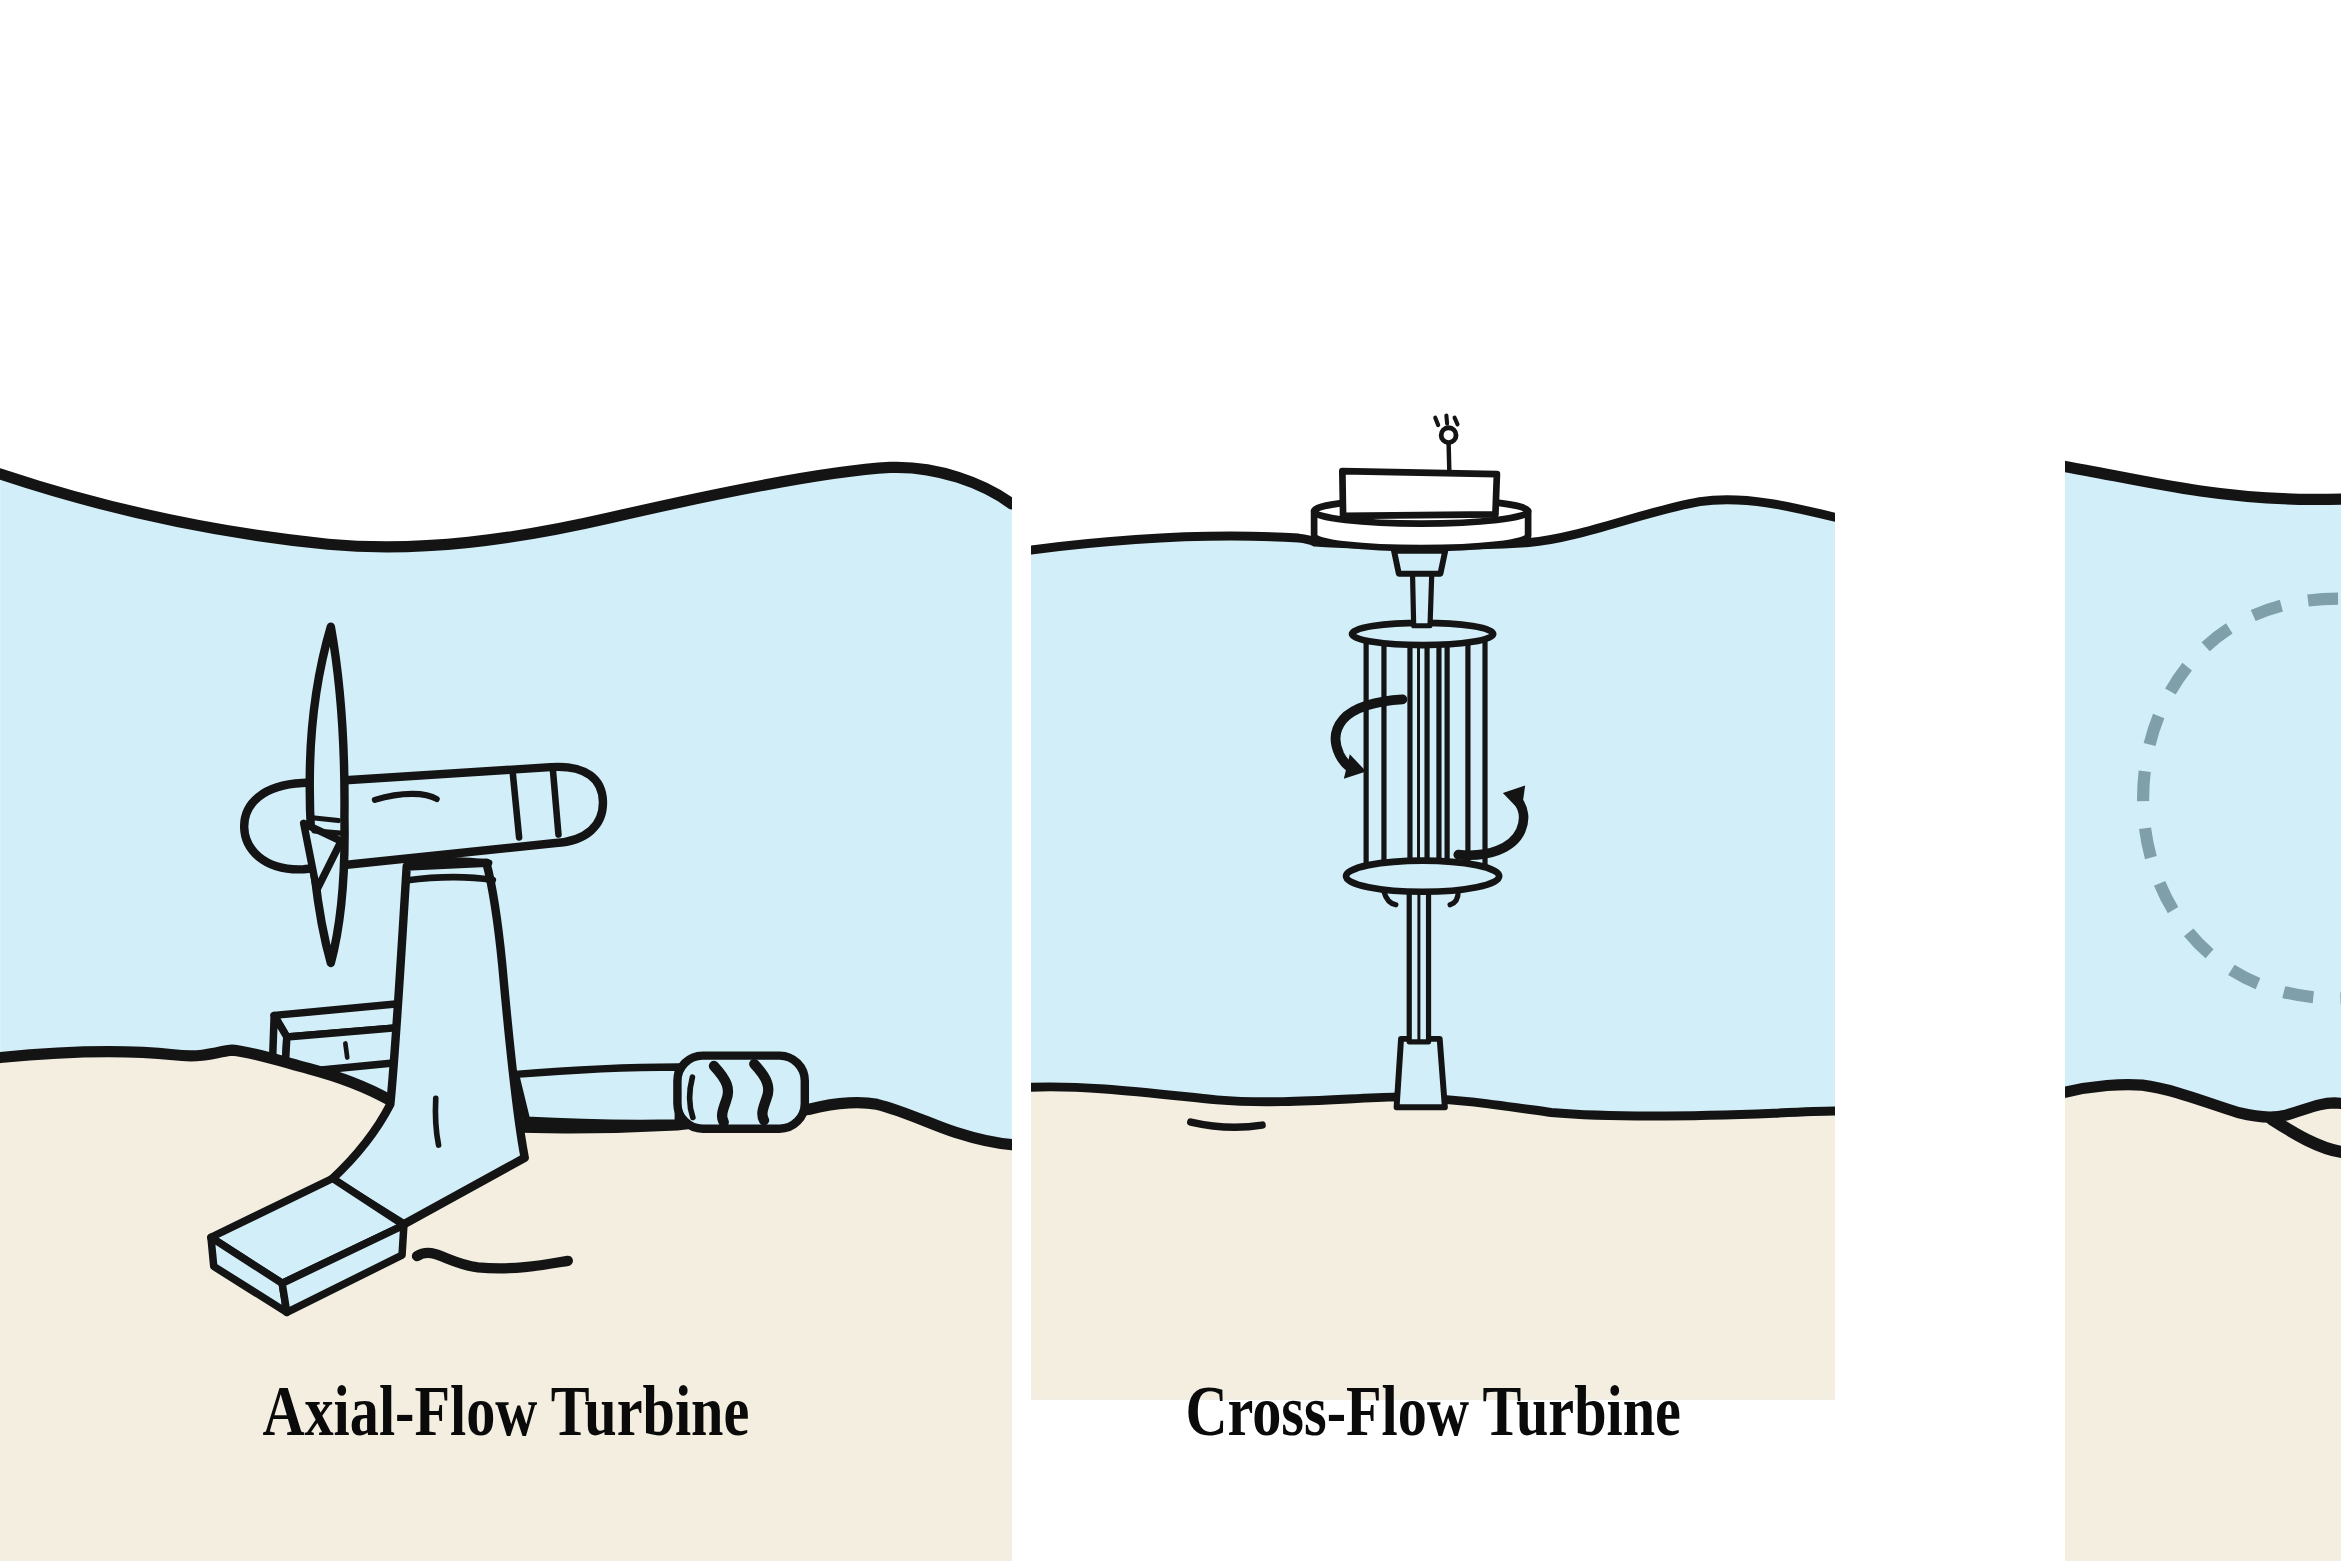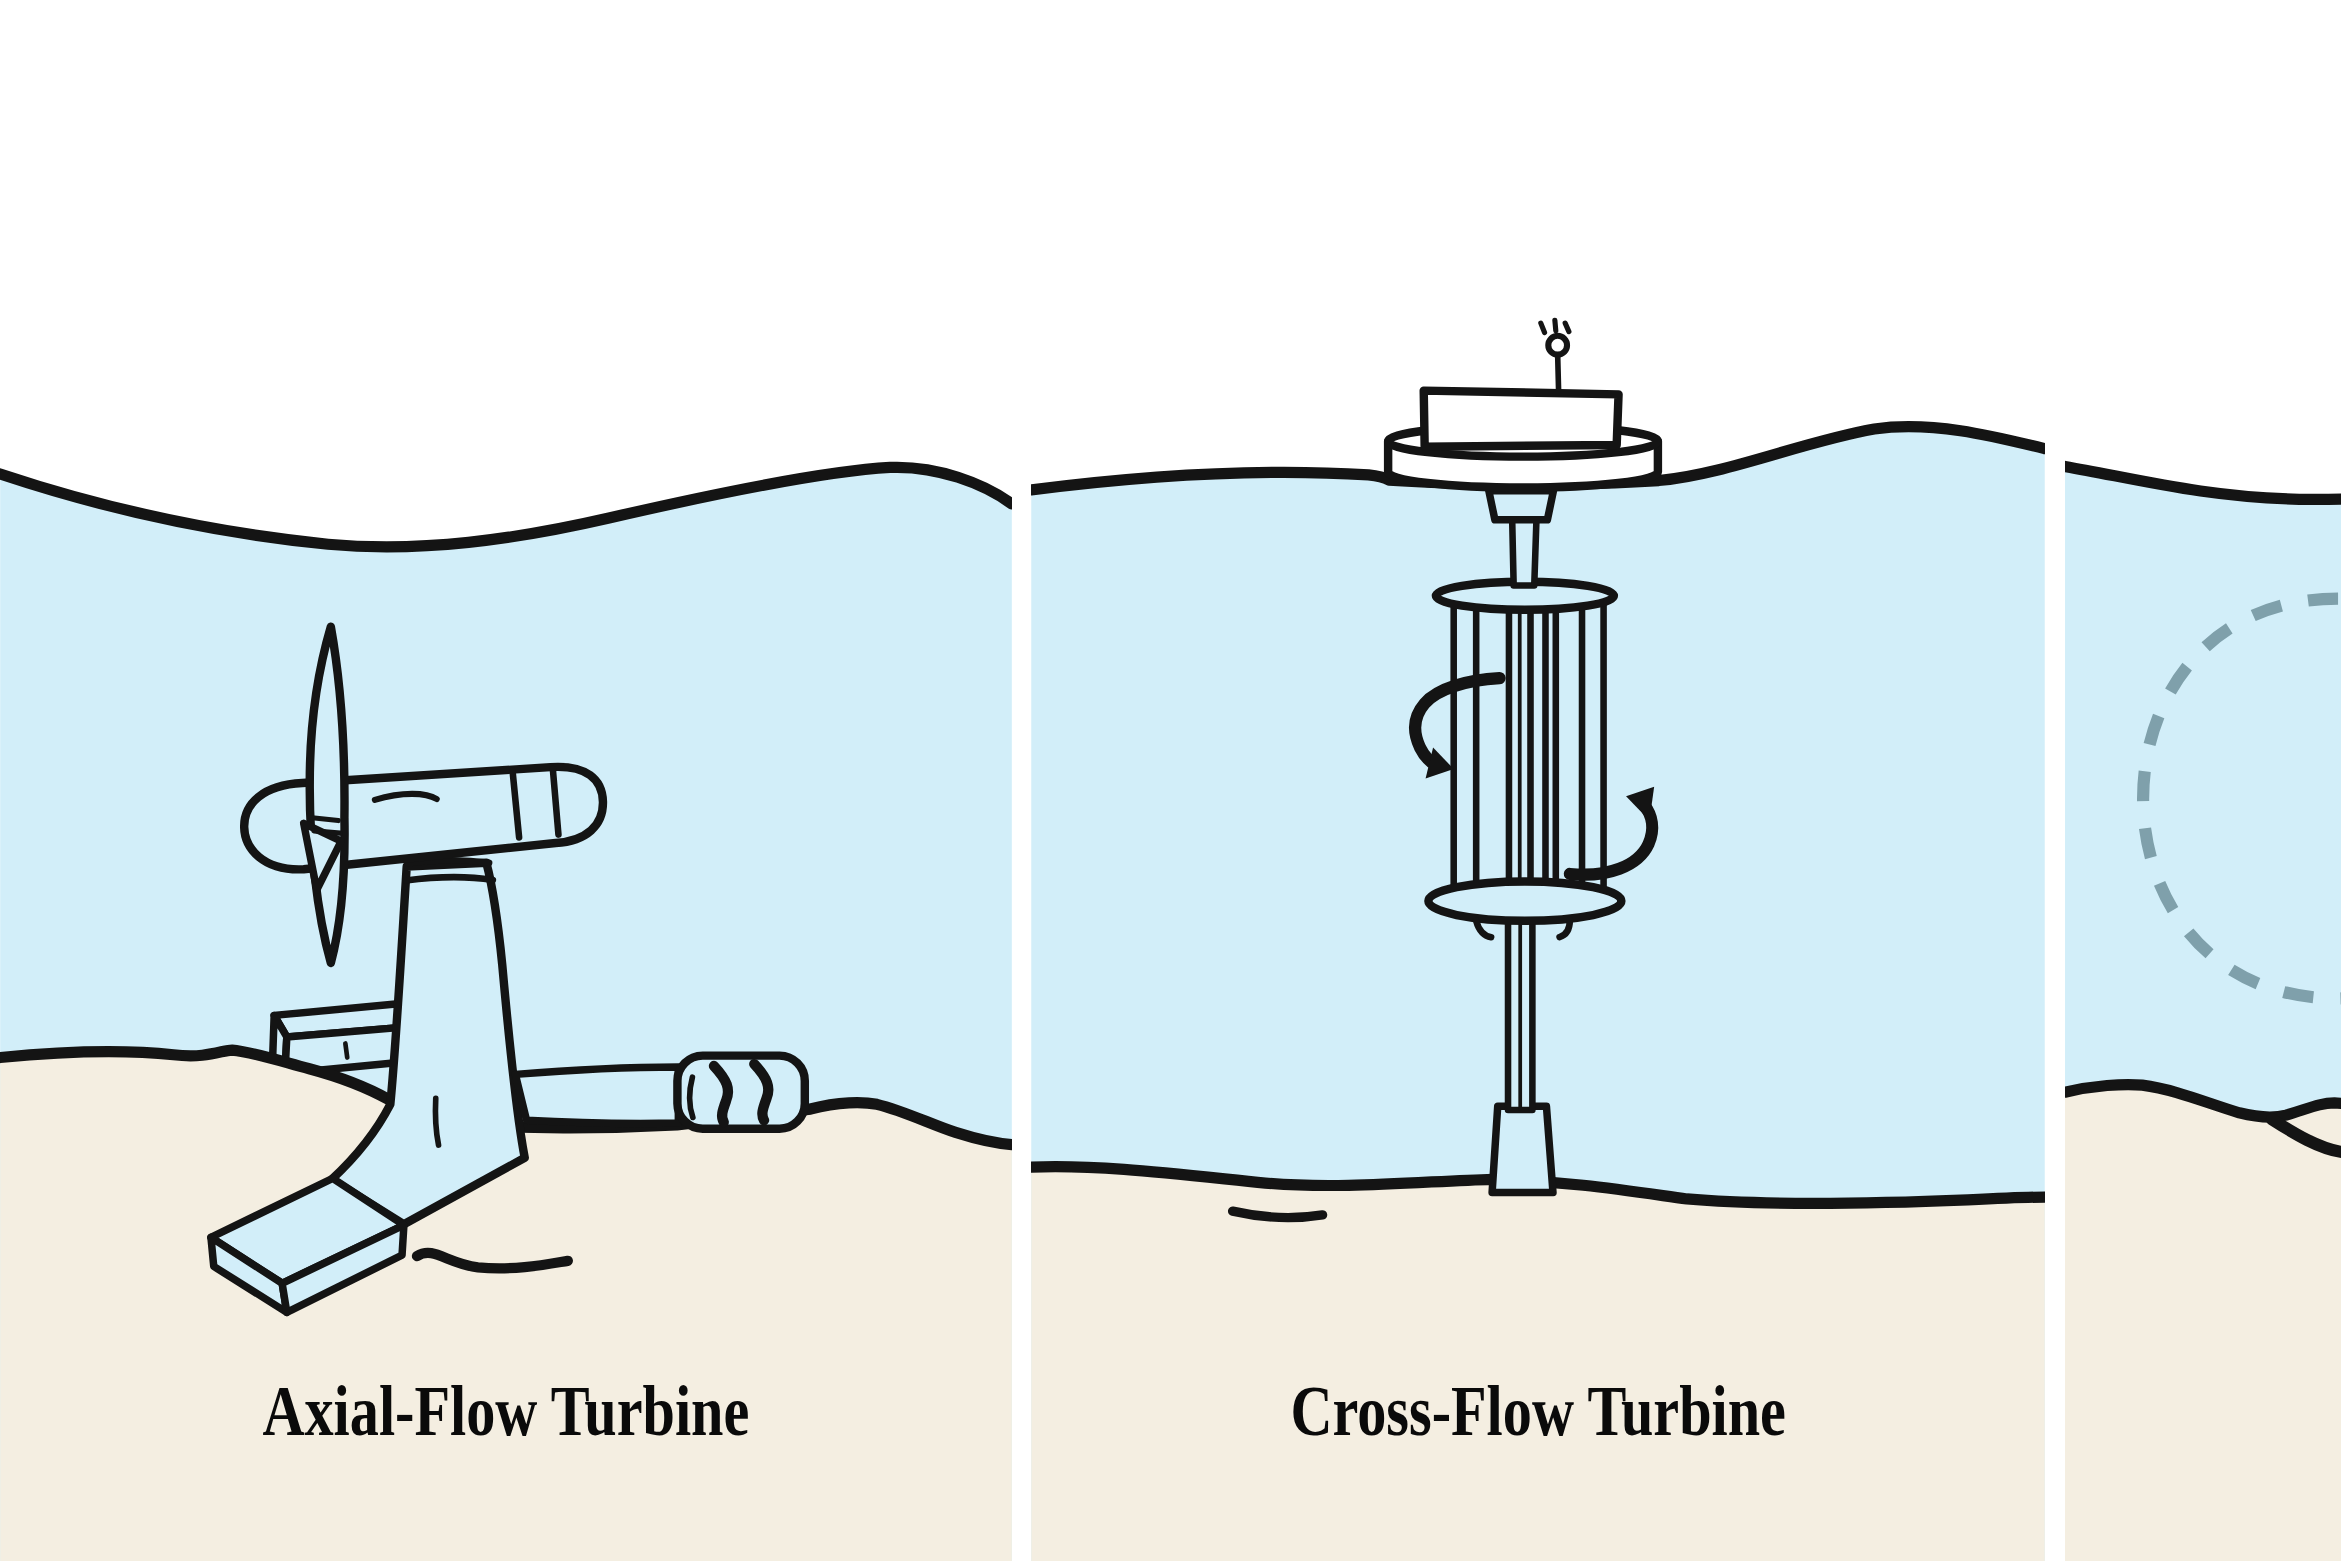--- a/index.html
+++ b/index.html
@@ -83,21 +83,21 @@
       <g>
         <path class="dev" stroke-width="18" d="M706,1338 C676,1440 661,1556 661,1670 C660,1800 676,1950 706,2056 C729,1970 737,1856 735,1746 C737,1570 725,1444 706,1338 Z"></path>
         <path class="dev" stroke-width="16" d="M648,1758 L728,1796 L676,1900 Z"></path>
         <path class="ln" stroke-width="11" d="M666,1746 L722,1752"></path>
         <path class="ln" stroke-width="11" d="M670,1774 L726,1779"></path>
       </g>
     </svg>
     <figcaption class="caption"><span>Axial-Flow Turbine</span></figcaption>
   </figure>
 
-  <figure class="panel" style="left:1031px;width:1014px;">
+  <figure class="panel" style="left:1031px;width:804px;">
     <svg viewBox="0 0 2164 3333">
       <g>
         <path class="water" d="M0,1046 C250,1014 500,1000 720,1014 C740,1016 755,1020 764,1025 C900,1034 1150,1038 1340,1026 C1480,1014 1650,942 1800,916 C1920,898 2050,930 2164,958 L2164,3333 L0,3333 Z"></path>
         <path class="ln" stroke-width="24" d="M0,1046 C250,1014 500,1000 720,1014 C740,1016 755,1020 764,1025 C900,1034 1150,1038 1340,1026 C1480,1014 1650,942 1800,916 C1920,898 2050,930 2164,958"></path>
       </g>
       <g>
         <path class="sand" d="M0,2492 C150,2486 320,2508 500,2526 C660,2540 840,2522 985,2518 C1150,2522 1270,2542 1400,2560 C1560,2574 1800,2570 2000,2562 C2080,2558 2130,2556 2164,2556 L2164,3333 L0,3333 Z"></path>
         <path class="ln" stroke-width="24" d="M0,2492 C150,2486 320,2508 500,2526 C660,2540 840,2522 985,2518 C1150,2522 1270,2542 1400,2560 C1560,2574 1800,2570 2000,2562 C2080,2558 2130,2556 2164,2556"></path>
         <path class="ln" stroke-width="20" d="M430,2586 C500,2602 560,2604 622,2594"></path>
       </g>

